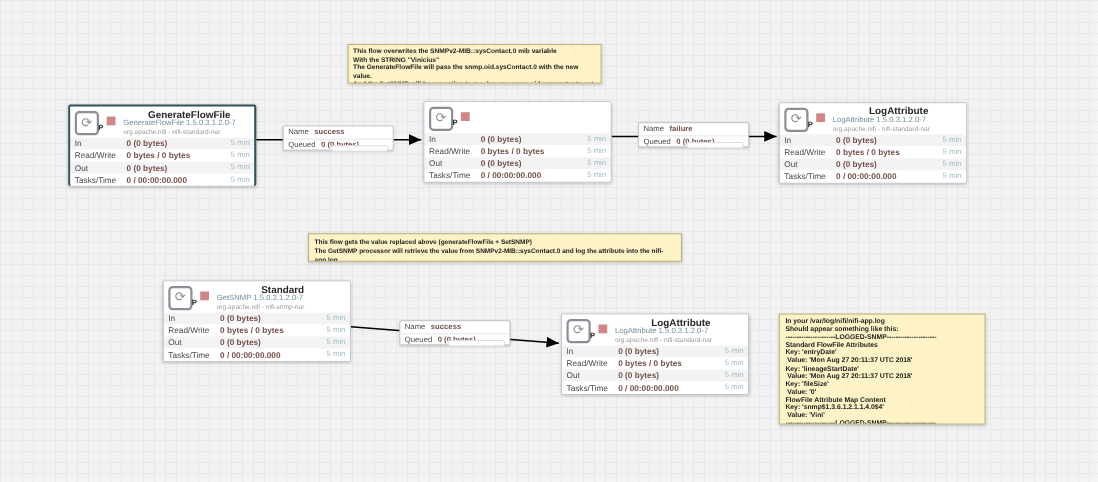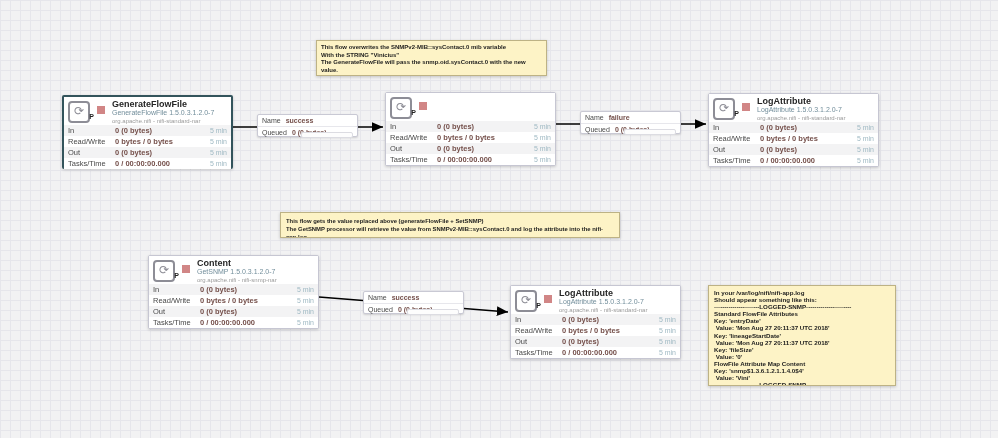--- a/index.html
+++ b/index.html
@@ -26,21 +26,21 @@
     position:absolute;left:4px;top:4px;width:18px;height:18px;
     border:2px solid #8d8d96;border-radius:4px;background:#fff;
     color:#8d8d96;font-size:12px;line-height:17px;text-align:center;
   }
   .proc-badge{
     position:absolute;right:-6px;bottom:-4px;font-size:7px;font-weight:bold;color:#222;
     background:transparent;
   }
   .stop-square{position:absolute;left:33px;top:9px;width:8px;height:8px;background:#d18686;}
   .proc-titles{position:absolute;left:48px;top:2px;width:120px;}
-  .proc-name{font-size:9px;font-weight:bold;color:#262626;line-height:10px;}
+  .proc-name{font-size:9px;font-weight:bold;color:#262626;line-height:10px;text-align:center;}
   .proc-type{font-size:7px;color:#728e9b;line-height:8px;}
   .proc-bundle{font-size:6px;color:#9a9a9a;line-height:8px;}
   .stat-row{display:flex;align-items:center;height:11px;font-size:7.5px;line-height:11px;}
   .stat-row:nth-child(odd){background:#fff;}
   .stat-row:nth-child(even){background:#f3f3f4;}
   .stat-label{width:47px;padding-left:4px;color:#4a4a4a;}
   .stat-value{flex:1;font-weight:bold;color:#75504b;}
   .stat-window{width:32px;text-align:right;padding-right:4px;color:#9fb9c3;font-size:7px;}
 
   
@@ -196,21 +196,21 @@
       <span class="stat-value">0 / 00:00:00.000</span>
       <span class="stat-window">5 min</span>
     </div>
   </div>
 
   <div class="processor" style="left:148px;top:255px;">
     <div class="proc-header">
       <div class="proc-icon">⟳<span class="proc-badge">P</span></div>
       <div class="stop-square"></div>
       <div class="proc-titles">
-        <div class="proc-name">Content</div>
+        <div class="proc-name">Standard</div>
         <div class="proc-type">GetSNMP 1.5.0.3.1.2.0-7</div>
         <div class="proc-bundle">org.apache.nifi - nifi-snmp-nar</div>
       </div>
     </div>
     <div class="stat-row">
       <span class="stat-label">In</span>
       <span class="stat-value">0 (0 bytes)</span>
       <span class="stat-window">5 min</span>
     </div>
     <div class="stat-row">

